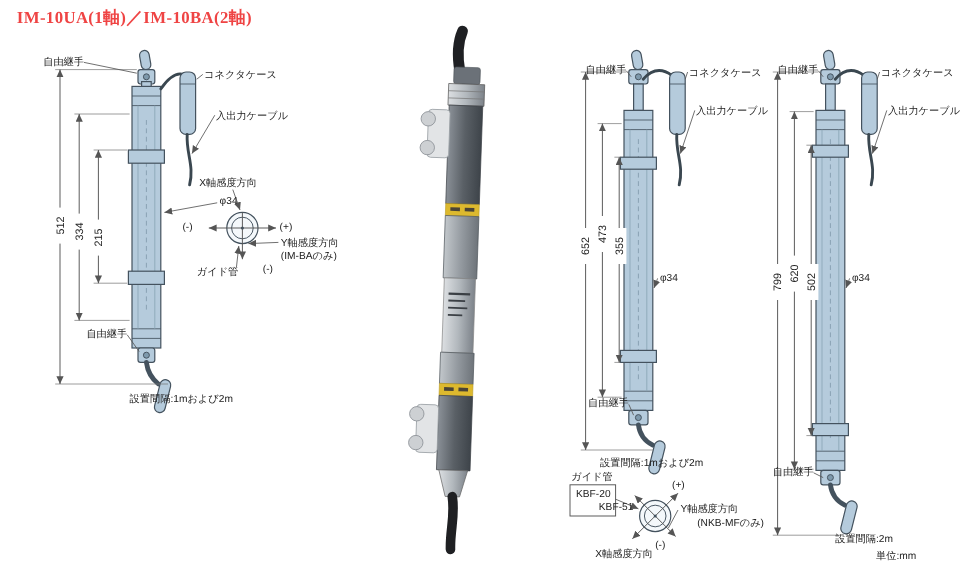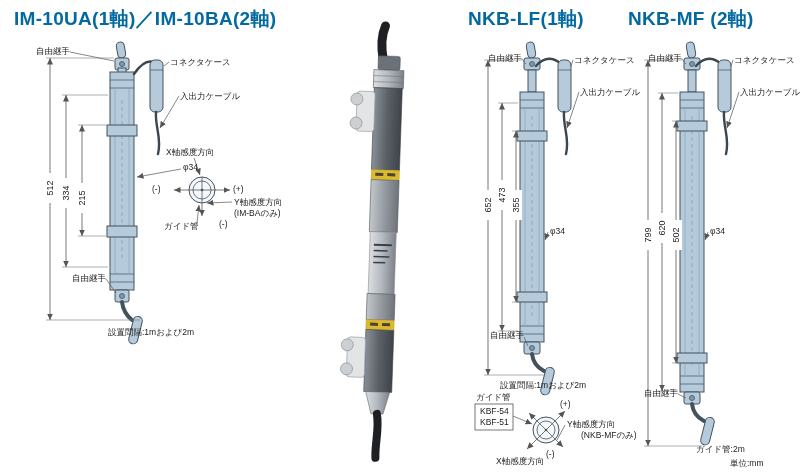--- a/index.html
+++ b/index.html
@@ -1,18 +1,18 @@
 <!DOCTYPE html>
 <html><head>
 <meta charset="utf-8">
 <style>
   html,body{margin:0;padding:0;background:#fff;}
   .page{position:relative;width:800px;height:476px;background:#ffffff;overflow:hidden;
         font-family:"Liberation Sans","DejaVu Sans",sans-serif;color:#1a1a1a;}
-  .title{position:absolute;font-size:19px;font-weight:600;color:#0369a1;white-space:nowrap;letter-spacing:.3px;}
+  .title{position:absolute;font-size:14px;font-weight:600;color:#ef4444;white-space:nowrap;letter-spacing:.3px;font-family:Liberation Serif, serif;}
   .lbl{position:absolute;font-size:8.5px;line-height:1.2;color:#222;white-space:nowrap;}
   .dimv{position:absolute;width:30px;height:12px;display:flex;align-items:center;justify-content:center;
         font-size:9px;color:#222;transform:rotate(-90deg);background:#fff;}
   svg{position:absolute;left:0;top:0;}
   .part{fill:#b5cbdc;stroke:#44525e;stroke-width:1;}
   .pin{fill:#7e99ac;stroke:#44525e;stroke-width:.8;}
   .edge{stroke:#44525e;stroke-width:.7;fill:none;}
   .edge2{stroke:#8aa4b5;stroke-width:.7;fill:none;}
   .centerln{stroke:#6c8698;stroke-width:.5;stroke-dasharray:4 3;}
   .rod{stroke:#44525e;stroke-width:4;fill:none;stroke-linecap:round;}
@@ -234,22 +234,20 @@
     <g>
       <line x1="682" y1="59" x2="686" y2="64" class="leader"></line>
       <line x1="733" y1="60" x2="731" y2="66" class="leader"></line>
       <line x1="739" y1="92" x2="727" y2="128" class="leader" marker-end="url(#arr)"></line>
       <line x1="708" y1="232" x2="705" y2="240" class="leader" marker-end="url(#arr)"></line>
       <line x1="678" y1="394" x2="686" y2="398" class="leader"></line>
     </g>
   </svg>
 
   <div class="title" style="left:14px;top:6px">IM-10UA(1軸)／IM-10BA(2軸)</div>
-  <div class="title" style="left:468px;top:6px">NKB-LF(1軸)</div>
-  <div class="title" style="left:628px;top:6px">NKB-MF (2軸)</div>
 
   <div class="lbl" style="left:36px;top:46px">自由継手</div>
   <div class="lbl" style="left:170px;top:57px">コネクタケース</div>
   <div class="lbl" style="left:180px;top:91px">入出力ケーブル</div>
   <div class="dimv" style="left:35px;top:182px">512</div>
   <div class="dimv" style="left:51px;top:187px">334</div>
   <div class="dimv" style="left:67px;top:192px">215</div>
   <div class="lbl" style="left:183px;top:162px">φ34</div>
   <div class="lbl" style="left:166px;top:147px">X軸感度方向</div>
   <div class="lbl" style="left:152px;top:184px">(-)</div>
@@ -264,32 +262,32 @@
   <div class="lbl" style="left:488px;top:53px">自由継手</div>
   <div class="lbl" style="left:574px;top:55px">コネクタケース</div>
   <div class="lbl" style="left:580px;top:87px">入出力ケーブル</div>
   <div class="dimv" style="left:473px;top:199px">652</div>
   <div class="dimv" style="left:487px;top:189px">473</div>
   <div class="dimv" style="left:501px;top:199px">355</div>
   <div class="lbl" style="left:550px;top:226px">φ34</div>
   <div class="lbl" style="left:490px;top:330px">自由継手</div>
   <div class="lbl" style="left:500px;top:380px">設置間隔:1mおよび2m</div>
   <div class="lbl" style="left:476px;top:392px">ガイド管</div>
-  <div class="lbl" style="left:480px;top:406px">KBF-54</div>
-  <div class="lbl" style="left:480px;top:417px">KBF-51</div>
+  <div class="lbl" style="left:480px;top:406px">KBF-20</div>
+  <div class="lbl" style="left:499px;top:417px">KBF-51</div>
   <div class="lbl" style="left:560px;top:399px">(+)</div>
   <div class="lbl" style="left:567px;top:419px">Y軸感度方向</div>
   <div class="lbl" style="left:581px;top:430px">(NKB-MFのみ)</div>
   <div class="lbl" style="left:546px;top:449px">(-)</div>
   <div class="lbl" style="left:496px;top:456px">X軸感度方向</div>
 
   <div class="lbl" style="left:648px;top:53px">自由継手</div>
   <div class="lbl" style="left:734px;top:55px">コネクタケース</div>
   <div class="lbl" style="left:740px;top:87px">入出力ケーブル</div>
   <div class="dimv" style="left:633px;top:229px">799</div>
   <div class="dimv" style="left:647px;top:222px">620</div>
   <div class="dimv" style="left:661px;top:229px">502</div>
   <div class="lbl" style="left:710px;top:226px">φ34</div>
   <div class="lbl" style="left:644px;top:388px">自由継手</div>
-  <div class="lbl" style="left:696px;top:444px">ガイド管:2m</div>
+  <div class="lbl" style="left:696px;top:444px">設置間隔:2m</div>
   <div class="lbl" style="left:730px;top:458px">単位:mm</div>
 
 </div>
 
 </body></html>

